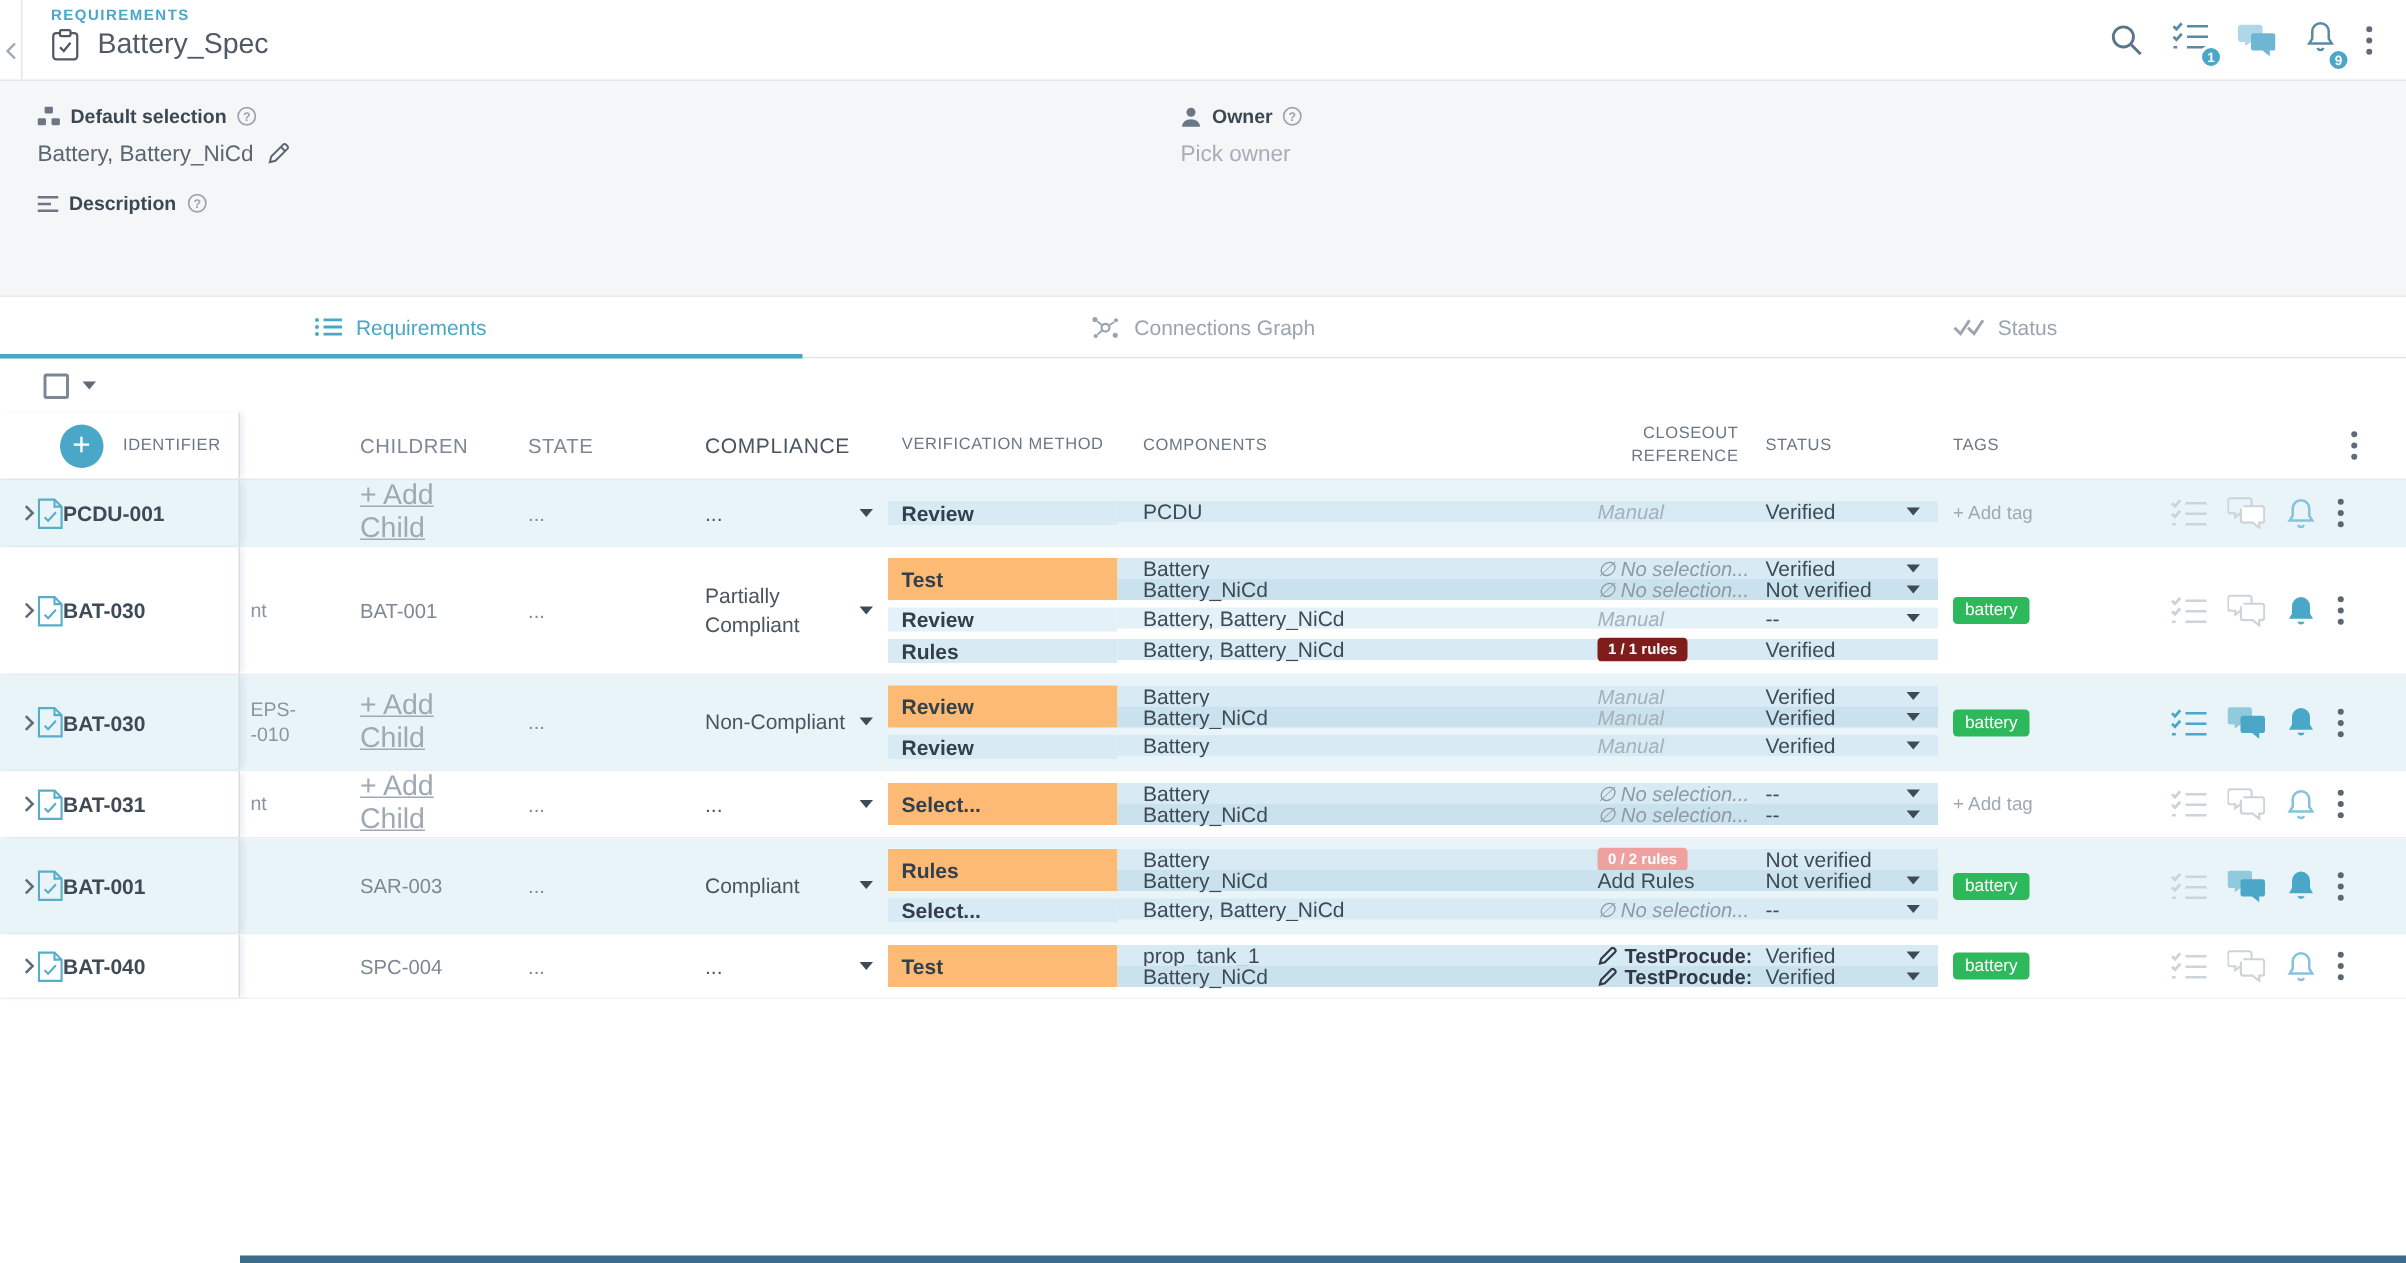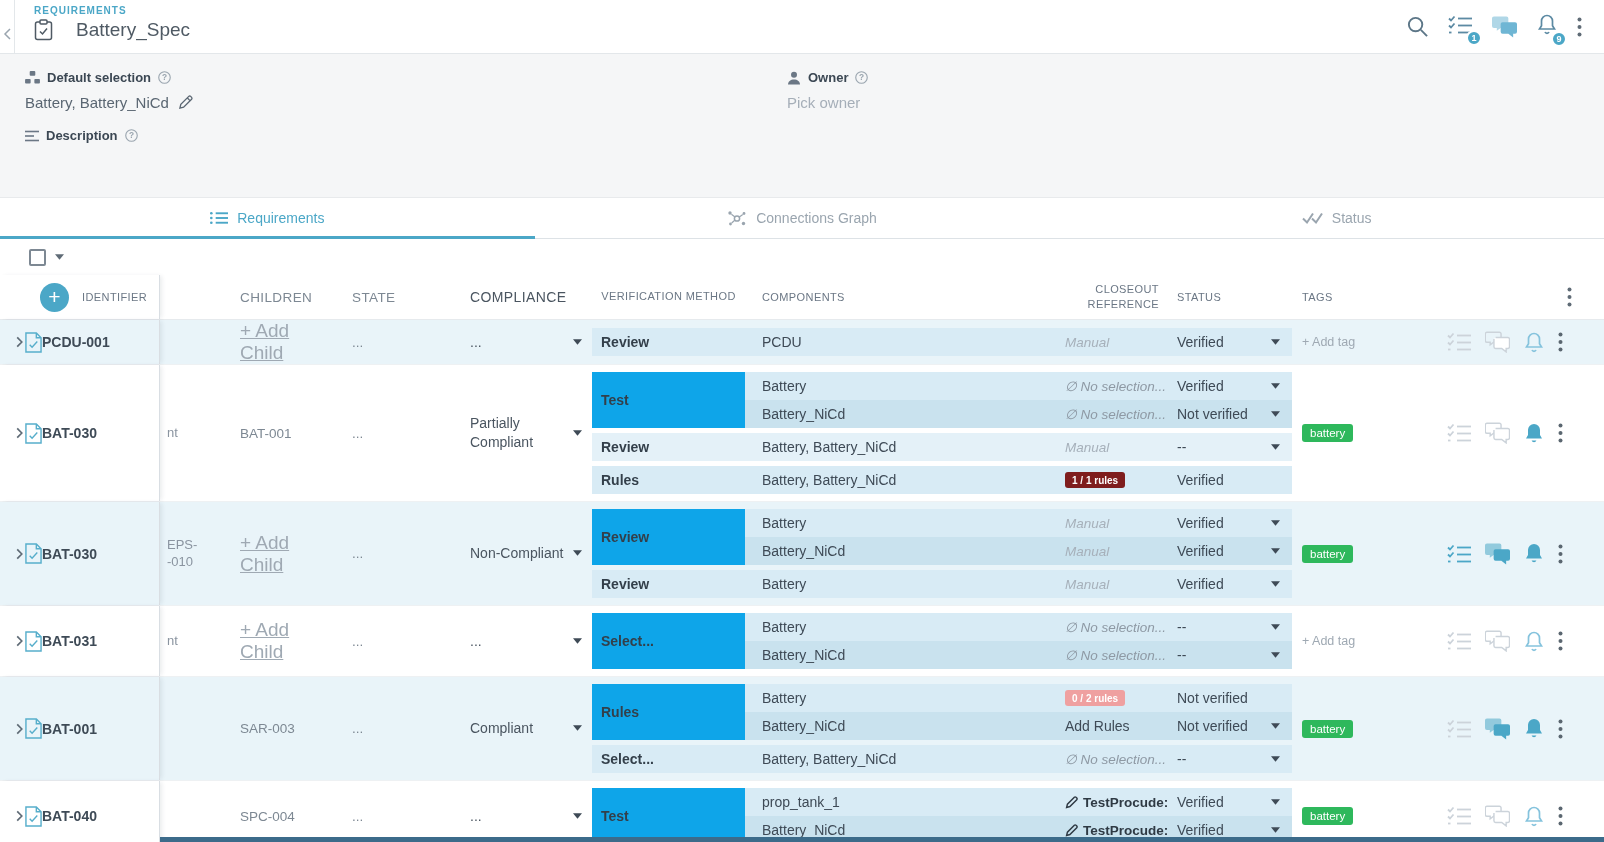--- a/index.html
+++ b/index.html
@@ -10,21 +10,21 @@
     position:relative; overflow:hidden;
   }
   .icn { display:inline-flex; align-items:center; justify-content:center; }
   .icn svg { display:block; }
 
   
   .topbar { height:54px; border-bottom:1px solid #e3e7ea; display:flex; align-items:stretch; position:relative; background:#fff; }
   .left-rail { width:15px; border-right:1px solid #e3e7ea; display:flex; justify-content:center; padding-top:15px; color:#9aa5af; cursor:pointer; }
   .title-block { margin-left:19px; padding-top:5px; }
   .breadcrumb { color:#4ba7c7; font-size:10px; font-weight:bold; letter-spacing:1px; }
-  .title-row { display:flex; align-items:center; gap:23px; margin-top:3px; }
+  .title-row { display:flex; align-items:center; gap:12px; margin-top:3px; }
   .title-row h1 { font-size:19px; font-weight:500; color:#4f5a64; }
   .topbar-icons { margin-left:auto; display:flex; align-items:center; gap:19px; padding-right:22px; }
   .tb-icon { position:relative; cursor:pointer; }
   .ic-search { color:#5c7687; }
   .ic-tasks { color:#5c8aa3; }
   .ic-chat-top { color:#6fb6d4; }
   .ic-bell-top { color:#5c8aa3; }
   .ic-kebab-top { color:#5f6b76; }
   .count-badge { position:absolute; right:-9px; bottom:-7px; background:#4ba7c7; color:#fff;
     font-size:9px; min-width:16px; height:16px; border-radius:9px; display:flex; align-items:center;
@@ -74,25 +74,25 @@
   .row { display:flex; align-items:center; border-bottom:1px solid #eef1f3; background:#fff; position:relative; }
   .row.blue { background:#e9f4f9; }
   .row .c-frozen { padding-left:14px; }
   .chev { color:#5f6b76; cursor:pointer; }
   .rid { font-weight:bold; font-size:14px; color:#3e4a56; }
 
   .subwrap { width:700px; display:flex; flex-direction:column; gap:5px; padding:7px 0; }
   .group { display:flex; }
   .g-method { width:153px; display:flex; align-items:center; padding-left:9px; font-weight:bold; font-size:14px; color:#333f4a; cursor:pointer; }
   .g-rows { flex:1; display:flex; flex-direction:column; }
-  .g-row { height:28px; display:flex; align-items:center; }
+  .g-row { height:14px; display:flex; align-items:center; }
   .g-comp { width:310px; padding-left:17px; font-size:14px; color:#3e4a56; overflow:hidden; white-space:nowrap; }
   .g-close { width:112px; padding-left:10px; white-space:nowrap; overflow:hidden; display:flex; align-items:center; }
   .g-status { width:125px; padding-left:10px; padding-right:12px; font-size:14px; display:flex; align-items:center; justify-content:space-between; color:#3e4a56; }
-  .sh-a { background:#e4f1f8; } .sh-b { background:#d8ebf5; } .sh-c { background:#c9e2ee; } .sh-m { background:#0ea5e9; }
+  .sh-a { background:#e4f1f8; } .sh-b { background:#d8ebf5; } .sh-c { background:#c9e2ee; } .sh-m { background:#fdba74; }
 
   .co-manual { font-style:italic; color:#a6b0ba; font-size:13.5px; }
   .co-nosel { font-style:italic; color:#8e99a4; font-size:13.5px; }
   .co-plain { color:#3e4a56; font-size:14px; }
   .co-badge { font-size:10px; color:#fff; padding:2.5px 7px; border-radius:3px; font-weight:bold; }
   .co-badge.green { background:#7f1d1d; }
   .co-badge.red { background:#efa0a0; }
   .co-proc { font-weight:bold; color:#2f3a44; font-size:13.5px; display:flex; align-items:center; gap:5px; }
 
   .tag { background:#2eb85c; color:#fff; font-size:11.5px; padding:3px 8px; border-radius:3px; cursor:pointer; }

